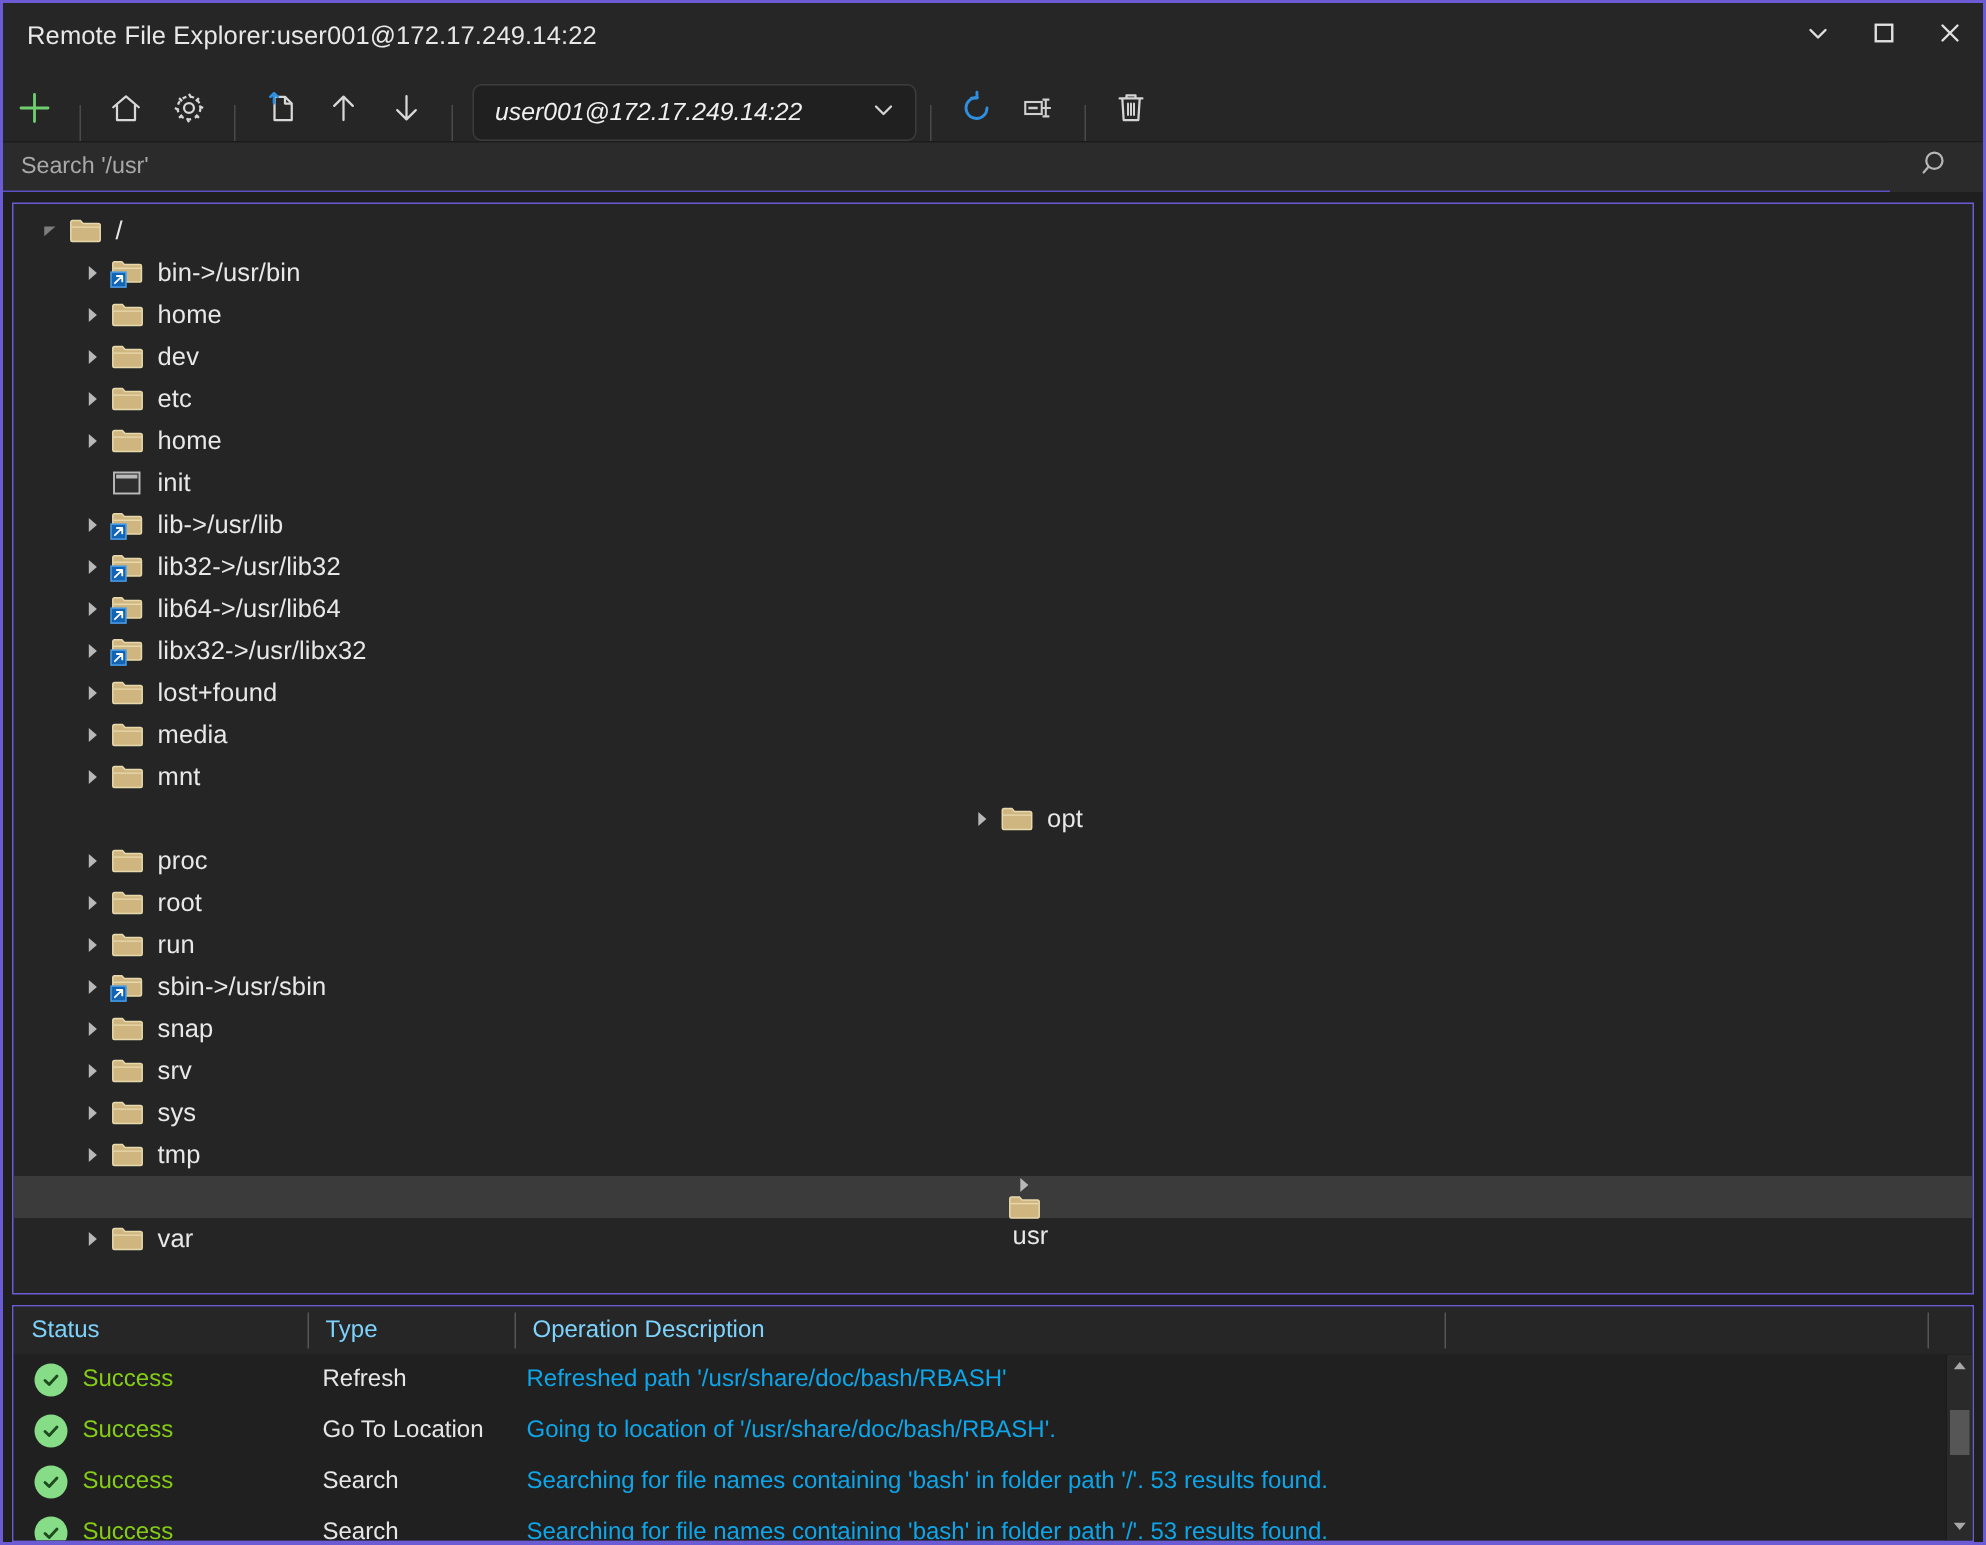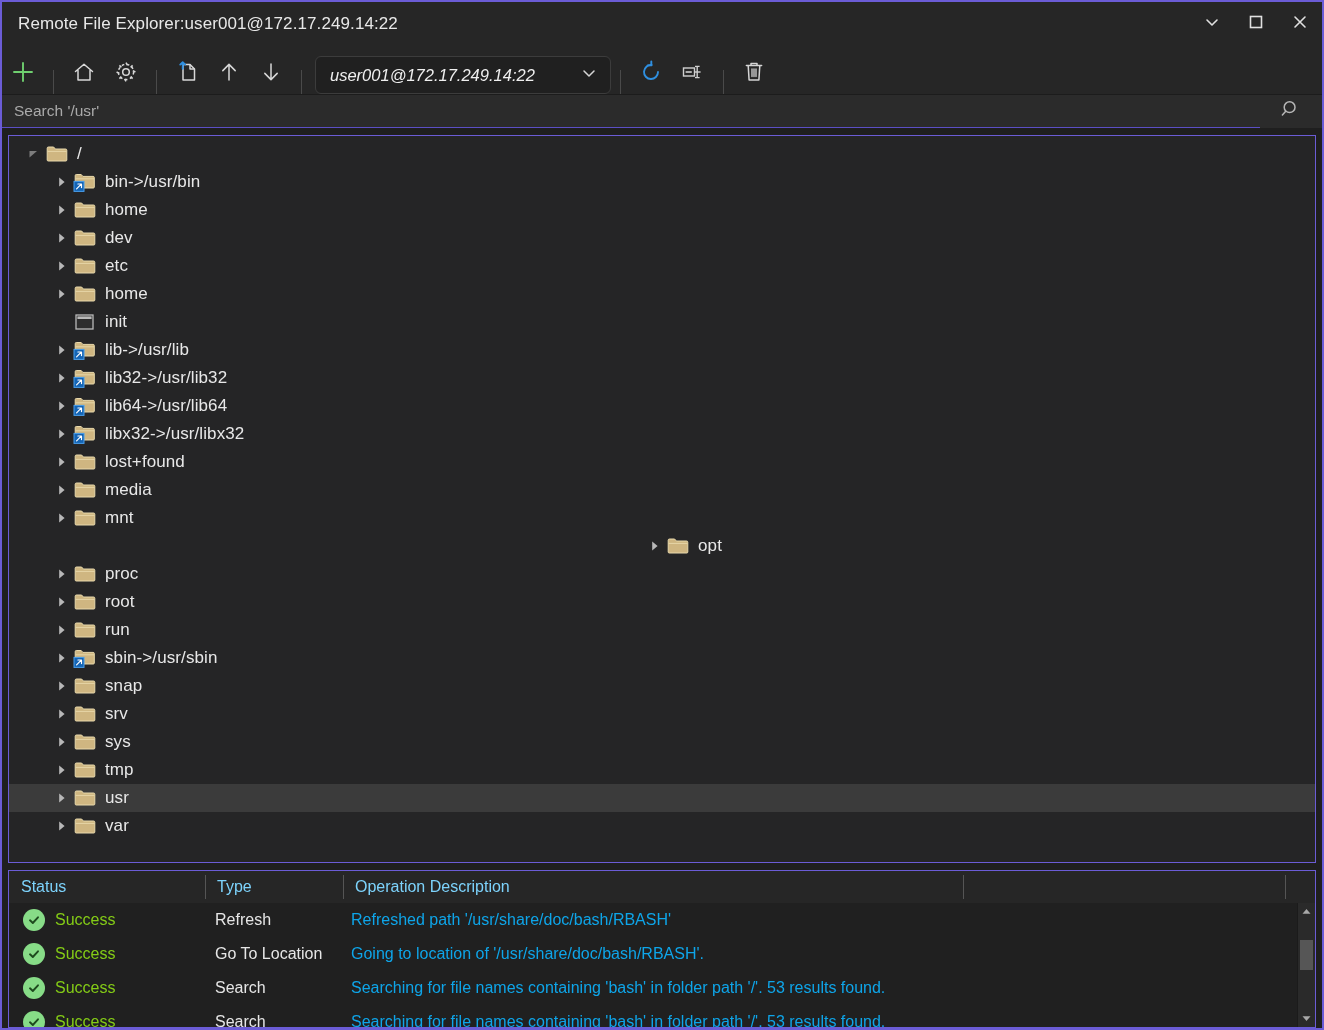--- a/index.html
+++ b/index.html
@@ -795,21 +795,21 @@
             </svg>
           </div>
           <div class="icon-wrap">
             <svg width="22" height="18" viewBox="0 0 22 18">
               <path d="M1.2 3.2 A1.2 1.2 0 0 1 2.4 2 H7.6 L9.4 4 H19.6 A1.2 1.2 0 0 1 20.8 5.2 V15 A1 1 0 0 1 19.8 16 H2.2 A1 1 0 0 1 1.2 15 Z" fill="#cfb681" stroke="#e8d9ac" stroke-width="1"></path>
               <path d="M1.6 6.4 H20.4" stroke="#e8d9ac" stroke-width="0.9"></path>
             </svg>
           </div>
           <span class="tree-label">tmp</span>
         </div>
-        <div class="tree-row selected" style="padding-left: 42px;">
+        <div class="tree-row selected" style="padding-left: 42px; flex-direction: column;">
           <div class="twisty">
             <svg width="10" height="12" viewBox="0 0 10 12">
               <path d="M2.2 1.4 L7.6 6 L2.2 10.6 Z" fill="#b8b8b8"></path>
             </svg>
           </div>
           <div class="icon-wrap">
             <svg width="22" height="18" viewBox="0 0 22 18">
               <path d="M1.2 3.2 A1.2 1.2 0 0 1 2.4 2 H7.6 L9.4 4 H19.6 A1.2 1.2 0 0 1 20.8 5.2 V15 A1 1 0 0 1 19.8 16 H2.2 A1 1 0 0 1 1.2 15 Z" fill="#cfb681" stroke="#e8d9ac" stroke-width="1"></path>
               <path d="M1.6 6.4 H20.4" stroke="#e8d9ac" stroke-width="0.9"></path>
             </svg>

